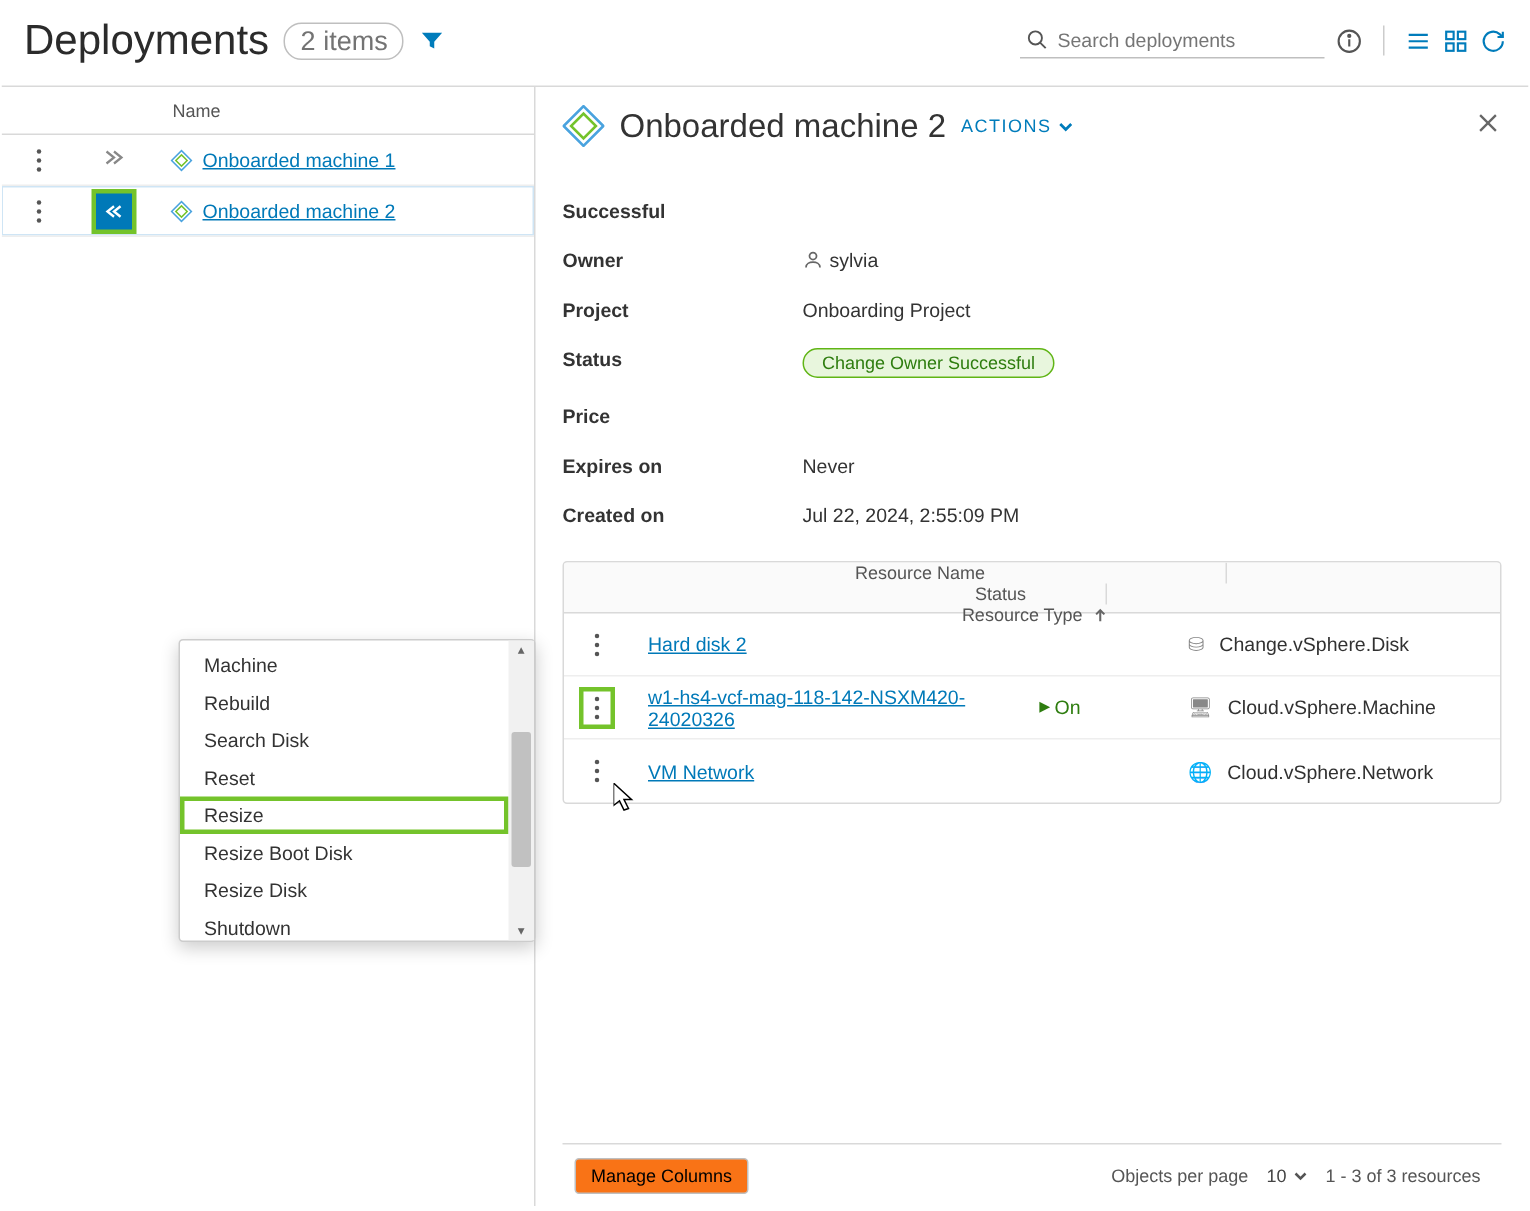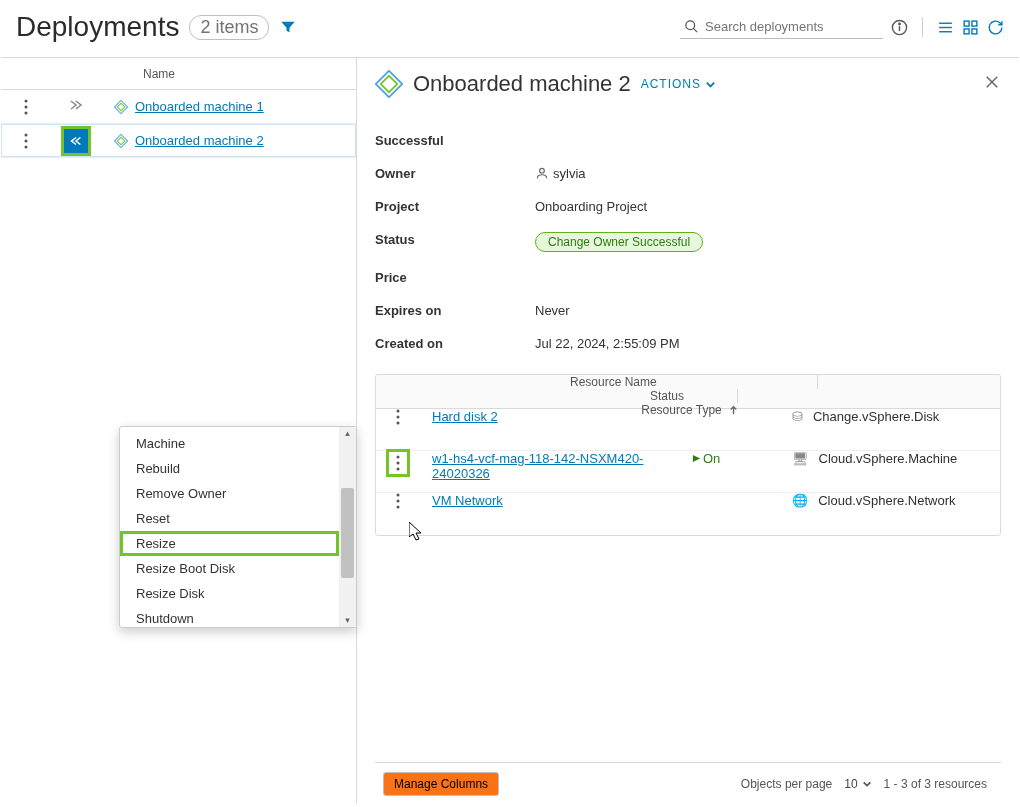--- a/index.html
+++ b/index.html
@@ -26,21 +26,21 @@
   .filter-icon{color:var(--blue);}
   .hdr-right{margin-left:auto;display:flex;align-items:center;gap:8px;}
   .search-wrap{display:flex;align-items:center;border-bottom:1px solid var(--border-dark);padding:2px 4px;}
   .search-wrap input{border:none;outline:none;font-size:13px;width:180px;padding:2px 6px;}
   .divider{width:1px;height:20px;background:#ccc;margin:0 6px;}
   .icon-btn{color:var(--blue);cursor:pointer;display:inline-flex;}
 
   
   .main{display:flex;height:calc(807px - 60px);border-top:1px solid var(--border);}
   .left{width:356px;border-right:1px solid var(--border);overflow:hidden;position:relative;}
-  .left-head{display:flex;align-items:center;height:32px;border-bottom:1px solid var(--border);font-size:12px;color:#555;padding-left:28px;}
+  .left-head{display:flex;align-items:center;height:32px;border-bottom:1px solid var(--border);font-size:12px;color:#555;}
   .left-head .col-a{width:50px;border-right:1px solid var(--border);}
   .left-head .col-b{width:50px;border-right:1px solid var(--border);}
   .left-head .col-c{flex:1;padding-left:14px;}
   .row{display:flex;align-items:center;height:34px;border-bottom:1px solid #eee;font-size:13px;}
   .row.selected{box-shadow:inset 0 0 0 1px #cfe5f5;background:#fff;}
   .row .col-a,.row .col-b{width:50px;display:flex;align-items:center;justify-content:center;border-right:1px solid transparent;}
   .row .col-c{flex:1;padding-left:12px;display:flex;align-items:center;gap:6px;}
   .dots{cursor:pointer;color:#555;display:inline-flex;}
   .chev{cursor:pointer;color:#555;}
   .selected-chev{width:26px;height:26px;border-radius:3px;background:#0079b8;display:flex;align-items:center;justify-content:center;color:#fff;}
@@ -58,21 +58,21 @@
   .pval{flex:1;color:#333;}
   .status-pill{display:inline-block;border:1px solid var(--green);background:var(--green-bg);color:#2e7d0f;border-radius:14px;padding:2px 12px;font-size:12px;}
 
   
   .rtable{border:1px solid var(--border);border-radius:3px;margin-top:14px;font-size:13px;overflow:hidden;}
   .rhead{display:flex;background:#fafafa;border-bottom:1px solid var(--border);height:34px;align-items:center;font-size:12px;color:#555;flex-direction:column;}
   .rc-dots{width:44px;border-right:1px solid var(--border);}
   .rc-name{width:260px;padding-left:12px;border-right:1px solid var(--border);}
   .rc-status{width:100px;padding-left:12px;border-right:1px solid var(--border);}
   .rc-type{flex:1;padding-left:12px;display:flex;align-items:center;gap:6px;}
-  .rrow{display:flex;align-items:flex-start;height:42px;border-bottom:1px solid #eee;}
+  .rrow{display:flex;align-items:center;height:42px;border-bottom:1px solid #eee;}
   .rrow:last-child{border-bottom:none;}
   .rrow .rc-dots{display:flex;align-items:center;justify-content:center;border-right:none;}
   .rrow .rc-name{border-right:none;}
   .rrow .rc-status{border-right:none;}
   .status-on{color:#2e7d0f;display:flex;align-items:center;gap:2px;}
   .type-icon{color:#888;margin-right:4px;}
 
   
   .footer{margin-top:auto;border-top:1px solid var(--border);height:42px;display:flex;align-items:center;padding:0 14px 0 8px;font-size:12px;color:#555;}
   .btn-plain{border:1px solid var(--border-dark);background:#f97316;border-radius:3px;padding:4px 10px;font-size:12px;cursor:pointer;}
@@ -348,21 +348,21 @@
       </div>
     </div>
   </div>
 </div>
 
 <div class="context-menu">
   <div class="cm-body">
     <div class="cm-items">
       <div class="cm-item">Machine</div>
       <div class="cm-item">Rebuild</div>
-      <div class="cm-item">Remove Owner</div>
+      <div class="cm-item">Search Disk</div>
       <div class="cm-item">Reset</div>
       <div class="cm-item highlighted">Resize</div>
       <div class="cm-item">Resize Boot Disk</div>
       <div class="cm-item">Resize Disk</div>
       <div class="cm-item">Shutdown</div>
     </div>
     <div class="cm-scroll">
       <span class="cm-arrow">▴</span>
       <div class="cm-track">
             <div class="cm-thumb"></div>

